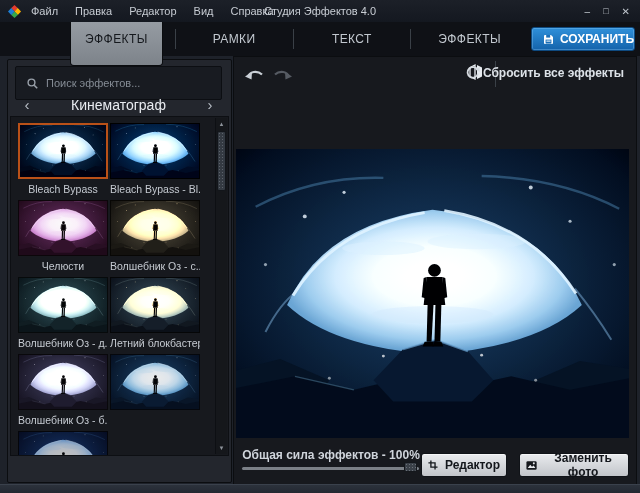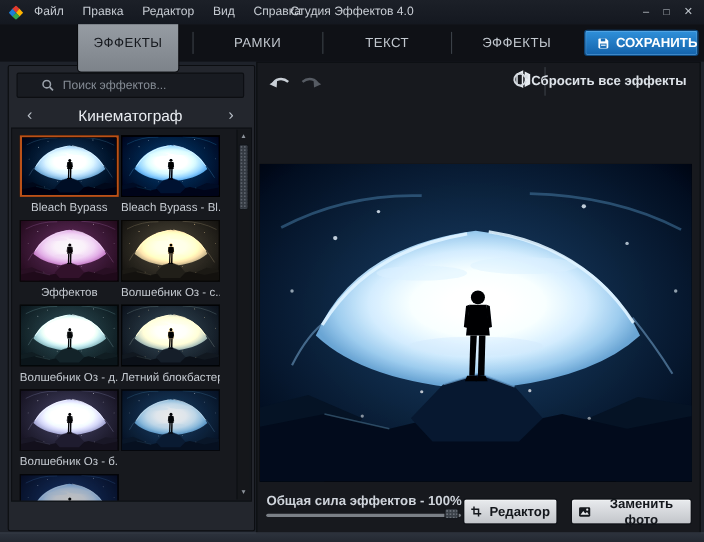--- a/index.html
+++ b/index.html
@@ -28,23 +28,23 @@
     background:linear-gradient(#9ba1a8,#7d838a); border-radius:3px; color:#15181d;
     box-shadow:0 0 0 1px #0a0c0f; }
   .savebtn { position:absolute; right:5px; top:5px; width:104px; height:24px; box-sizing:border-box;
     background:linear-gradient(#2f90da,#1463ab); border:1px solid #0e4a80; border-radius:3px;
     box-shadow:inset 0 0 0 1px rgba(140,200,245,.35);
     color:#fff; font-size:12px; font-weight:bold;
     display:flex; align-items:center; justify-content:flex-end; gap:6px; }
   
   .sidebar { position:absolute; left:7px; top:59px; width:225px; height:424px; box-sizing:border-box;
     background:#23262d; border:1px solid #0b0d10; border-radius:2px; z-index:3; }
-  .search { position:absolute; left:7px; top:6px; width:207px; height:23px; box-sizing:border-box;
+  .search { position:absolute; left:7px; top:6px; width:207px; height:34px; box-sizing:border-box;
     background:#181b21; border:1px solid #0c0e12; border-radius:2px;
-    display:flex; align-items:center; gap:6px; padding:0 22px; }
+    display:flex; align-items:center; gap:6px; padding:0 11px; }
   .search input { flex:1; background:transparent; border:0; outline:0; color:#aab0b8;
     font-size:11px; font-family:inherit; min-width:0; }
   .search input::placeholder { color:#858c95; }
   .cat { position:absolute; left:7px; top:34px; width:207px; height:21px;
     display:flex; align-items:center; }
   .cat .arrow { width:24px; text-align:center; color:#b9bfc7; font-size:15px; cursor:default; }
   .cat .name { flex:1; text-align:center; font-size:14px; color:#e9ecf1; }
   .thumbs { position:absolute; left:2px; top:56px; width:219px; height:340px; box-sizing:border-box;
     background:#17191e; border:1px solid #0d0f13; overflow:hidden; }
   .grid { position:absolute; left:0; top:0; width:202px; padding:6px 0 0 7px;
@@ -242,21 +242,21 @@
             </svg>
           </div>
         <div class="tlabel">Bleach Bypass - Bl...</div>
       </div>
       <div class="cell">
         <div class="timg f-green">
             <svg viewBox="0 0 400 300" preserveAspectRatio="xMidYMid slice">
               <use href="#cave-scene"></use>
             </svg>
           </div>
-        <div class="tlabel">Эффектов</div>
+        <div class="tlabel">Челюсти</div>
       </div>
       <div class="cell">
         <div class="timg f-sepia">
             <svg viewBox="0 0 400 300" preserveAspectRatio="xMidYMid slice">
               <use href="#cave-scene"></use>
             </svg>
           </div>
         <div class="tlabel">Волшебник Оз - с...</div>
       </div>
       <div class="cell">

